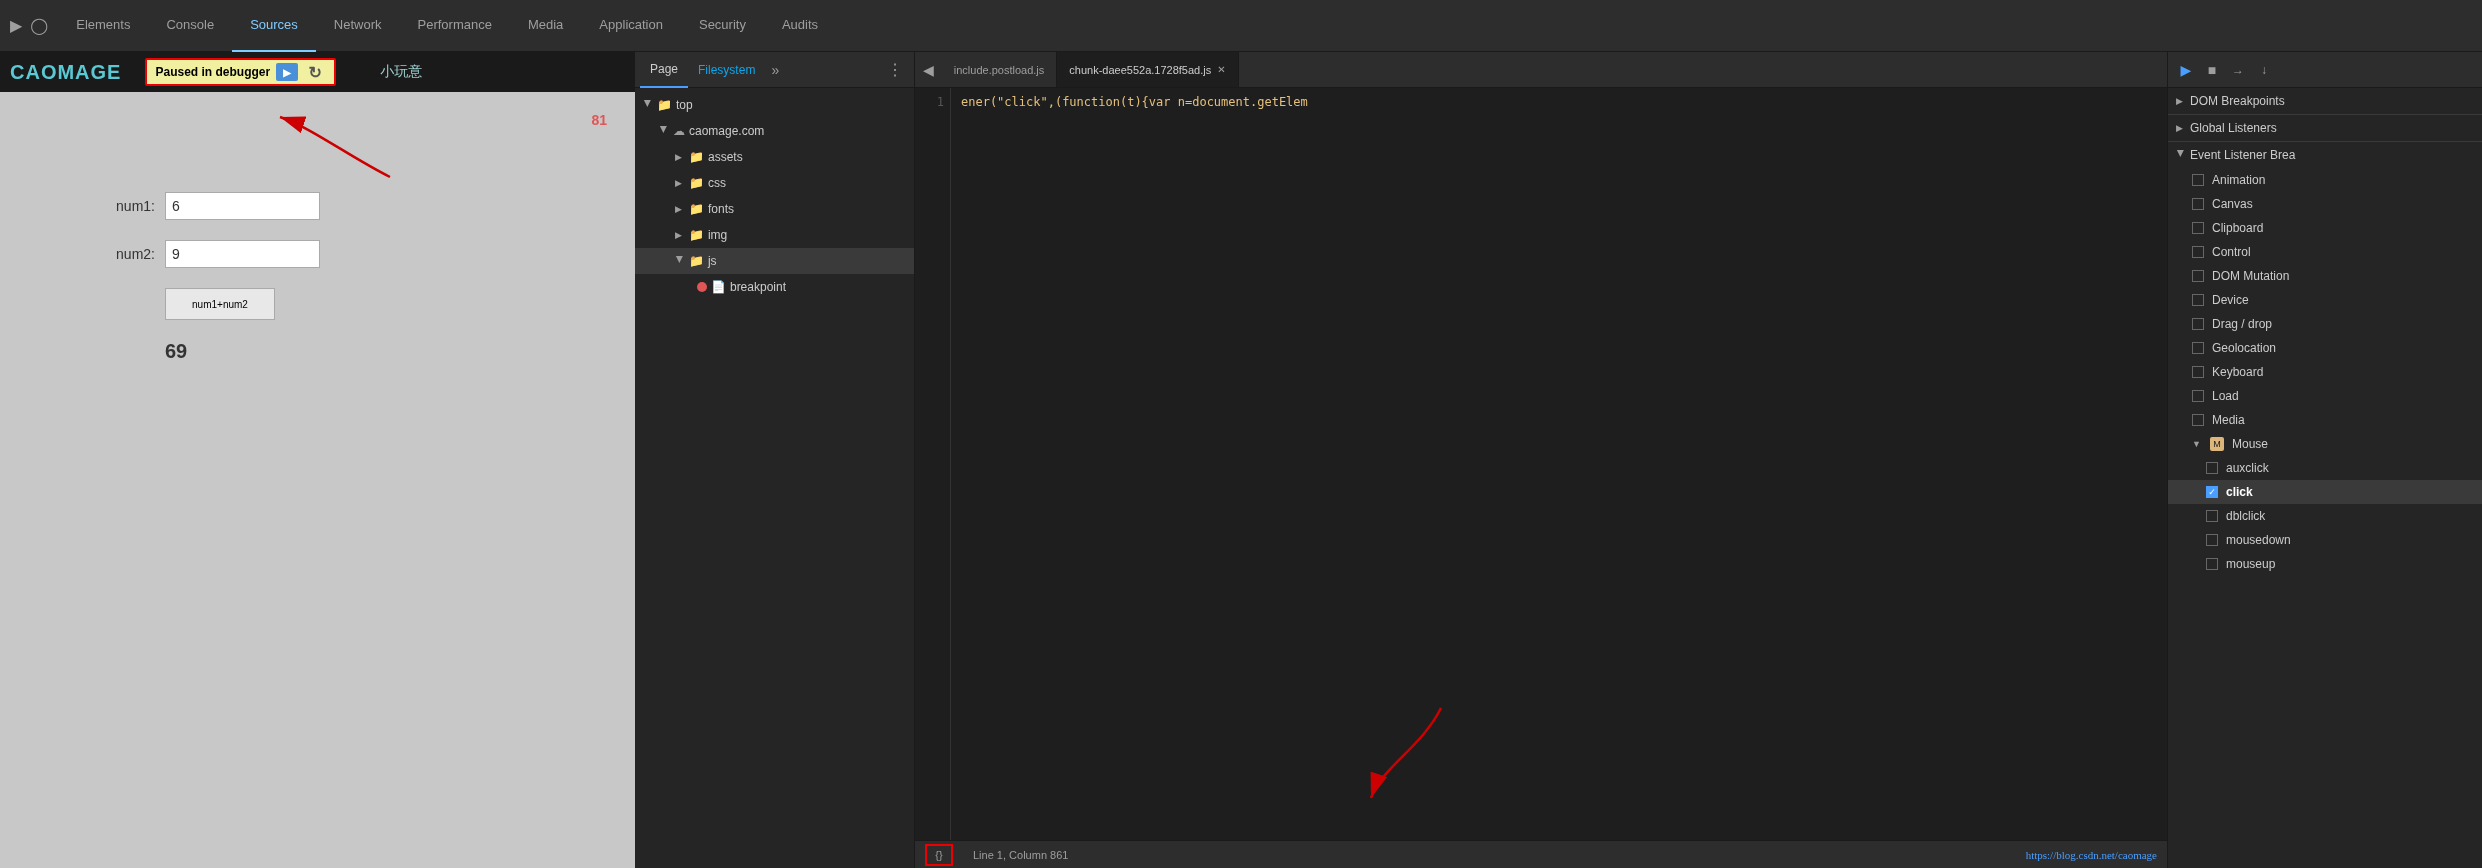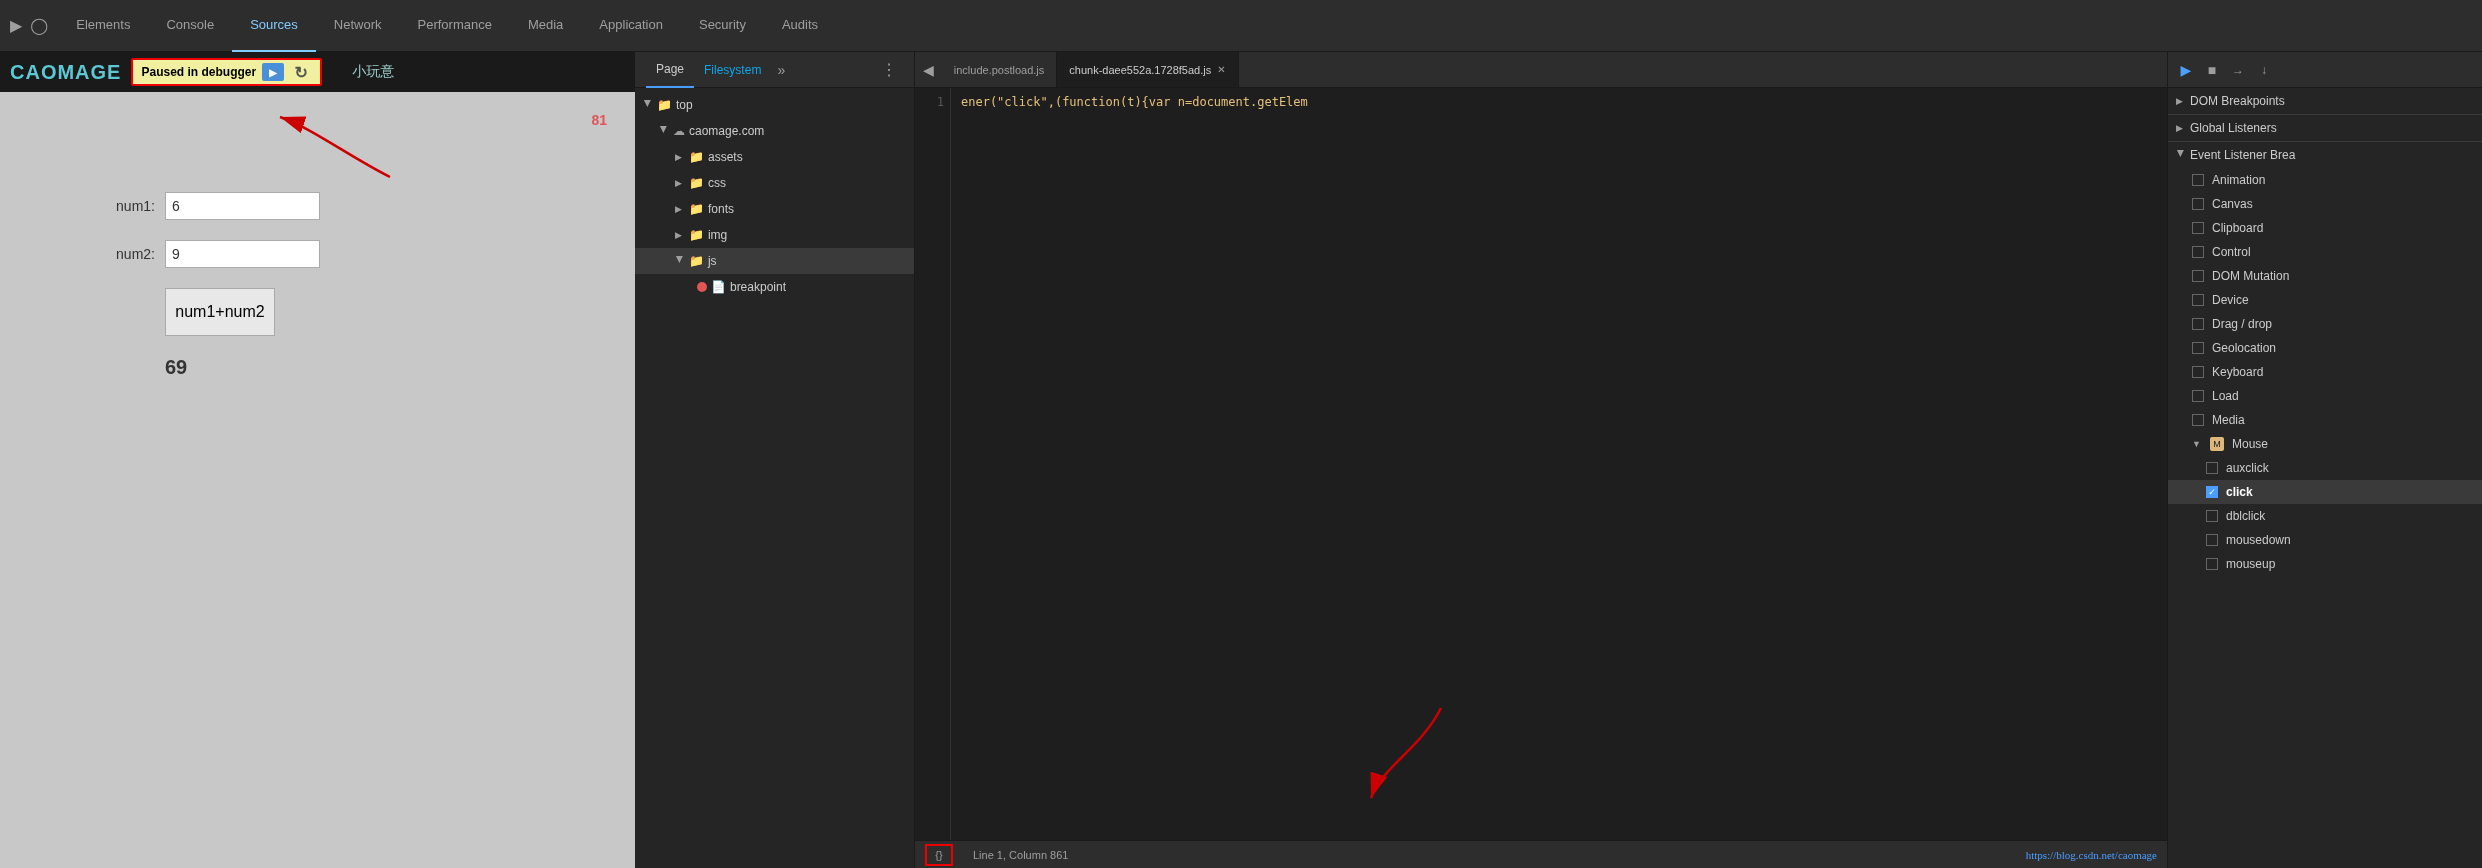--- a/index.html
+++ b/index.html
@@ -36,21 +36,21 @@
       position: relative;
       overflow: hidden;
     }
 
     .webpage-topbar {
       background: #1a1a1a;
       color: #ccc;
       display: flex;
       align-items: center;
       padding: 4px 10px;
-      gap: 10px;
+      gap: 24px;
       height: 40px;
     }
     .webpage-logo {
       color: #5bc8d4;
       font-size: 20px;
       font-weight: bold;
       letter-spacing: 1px;
     }
     .paused-banner {
       background: #f0f0a0;
@@ -119,24 +119,24 @@
       width: 155px;
       height: 28px;
       background: white;
       border: 1px solid #aaa;
       padding: 2px 6px;
       font-size: 14px;
       color: #333;
     }
     .calc-button {
       width: 110px;
-      height: 48px;
+      height: 32px;
       background: #e8e8e8;
       border: 1px solid #aaa;
-      font-size: 16px;
+      font-size: 10px;
       cursor: pointer;
       margin-left: 65px;
     }
     .result-display {
       font-size: 20px;
       color: #333;
       margin-left: 65px;
       font-weight: bold;
     }
 
@@ -158,21 +158,21 @@
       display: flex;
       flex-direction: column;
     }
 
     .filetree-tabs {
       display: flex;
       align-items: center;
       background: #2d2d2d;
       border-bottom: 1px solid #1a1a1a;
       height: 36px;
-      padding: 0 11px;
+      padding: 0 5px;
     }
     .filetree-tab {
       padding: 0 10px;
       height: 36px;
       display: flex;
       align-items: center;
       color: #0ea5e9;
       font-size: 12px;
       cursor: pointer;
     }

